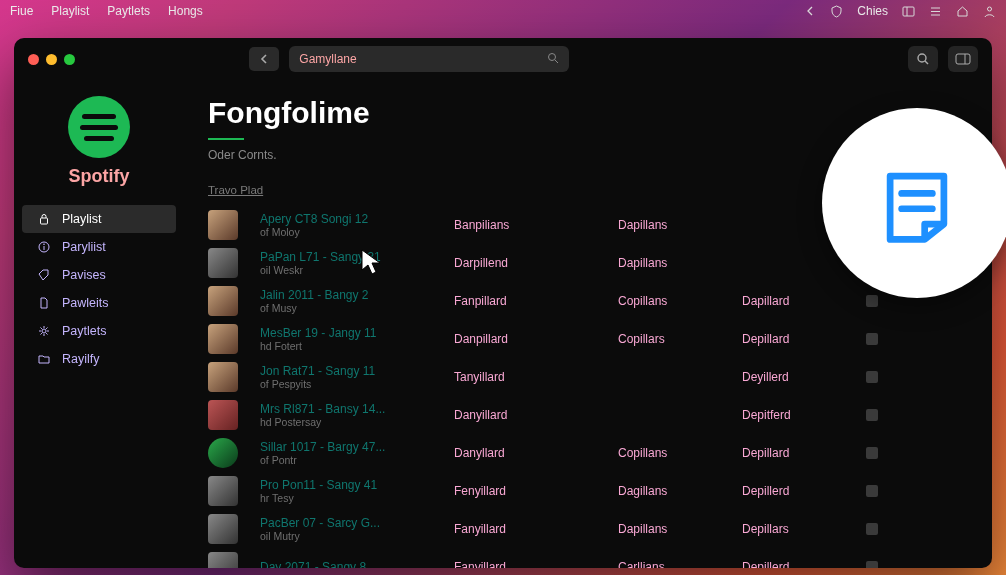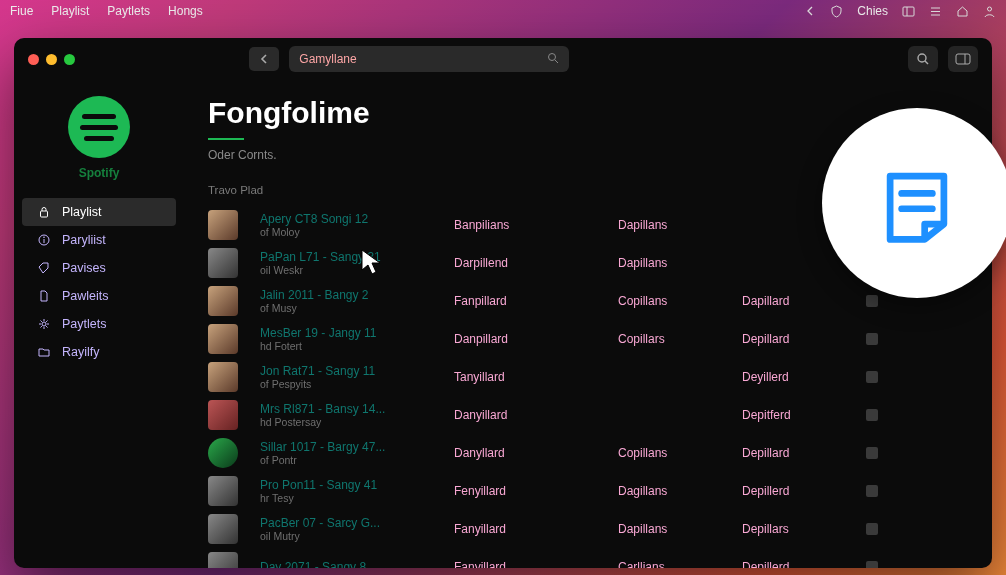--- a/index.html
+++ b/index.html
@@ -51,35 +51,35 @@
 }
 .content { display: flex; flex: 1; overflow: hidden; }
 
 .sidebar { width: 170px; padding: 10px 0 0 0; }
 .logo-wrap { display: flex; flex-direction: column; align-items: center; padding: 6px 0 10px; }
 .logo { width: 62px; height: 62px; border-radius: 50%; background: #1db954;
   display: flex; flex-direction: column; justify-content: center; align-items: center; gap: 6px; }
 .logo .bar { width: 34px; height: 5px; background: #0b0b0b; border-radius: 3px; }
 .logo .bar:nth-child(2) { width: 38px; }
 .logo .bar:nth-child(3) { width: 30px; }
-.logo-text { color: #15803d; font-size: 12px; margin-top: 8px; font-weight: 600; }
+.logo-text { color: #fca5a5; font-size: 18px; margin-top: 8px; font-weight: 600; }
 .nav { margin-top: 8px; }
 .nav-item {
   display: flex; align-items: center; gap: 10px;
   padding: 7px 16px; color: #c4b5fd; font-size: 12.5px;
   border-radius: 4px; margin: 0 8px;
 }
 .nav-item.active { background: #2b2b2b; color: #fff; }
 .nav-icon { width: 14px; display: inline-flex; }
 
 .main { flex: 1; padding: 16px 24px 0 24px; position: relative; overflow: hidden; }
 .title { color: #fff; font-size: 30px; font-weight: 700; }
 .title-underline { width: 36px; height: 2px; background: #1db954; margin: 8px 0 8px; }
 .subtitle { color: #8a8a8a; font-size: 12px; }
-.section-label { color: #7a7a7a; font-size: 11.5px; margin-top: 22px; }
+.section-label { color: #7a7a7a; font-size: 11.5px; margin-top: 22px; text-decoration: underline; }
 .tracks { margin-top: 10px; }
 .track-row {
   display: grid;
   grid-template-columns: 38px 180px 150px 110px 110px 20px;
   gap: 14px; align-items: center;
   padding: 4px 0; color: #bdbdbd; font-size: 12px;
 }
 .track-thumb { width: 30px; height: 30px; border-radius: 4px; background: linear-gradient(135deg,#6b5a4a,#3a3a3a); }
 .track-thumb.a { background: linear-gradient(135deg,#c7a27c,#5b3a2a); }
 .track-thumb.b { background: linear-gradient(135deg,#b55,#622); }

